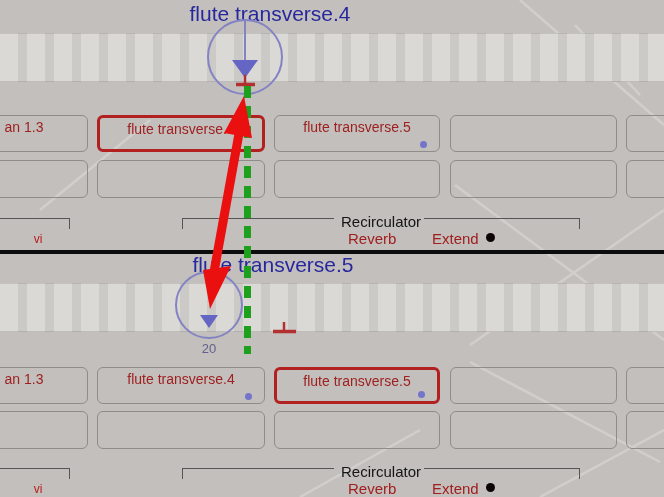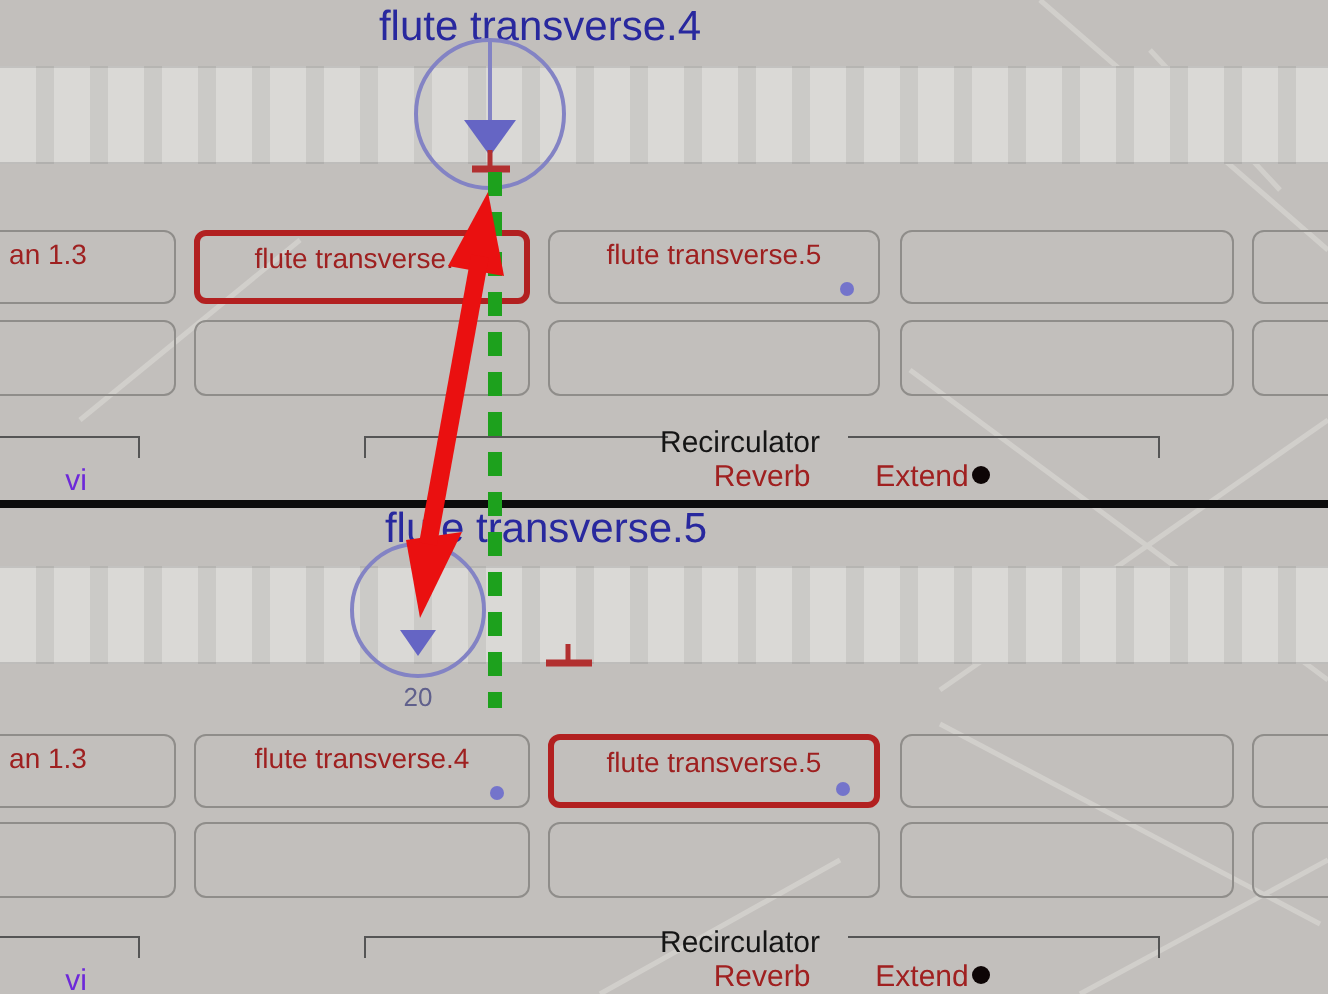--- a/index.html
+++ b/index.html
@@ -27,24 +27,24 @@
     overflow:visible;
   }
   .slot.selected{border:3px solid #b22020;}
   .dot{
     position:absolute; width:7px; height:7px; border-radius:50%;
     background:#7474cb; right:12px; bottom:3px;
   }
   .bracket{position:absolute; box-sizing:border-box; height:11px; border-top:1.5px solid #555;}
   .tick-right{border-right:1.5px solid #555;}
   .tick-left{border-left:1.5px solid #555;}
-  .recirc-label{position:absolute; font-size:15px; color:#151515; white-space:nowrap; background:transparent;}
-  .red-label{position:absolute; font-size:15px; color:#a02020; text-align:center; white-space:nowrap;}
+  .recirc-label{position:absolute; font-size:15px; color:#151515; text-align:center; white-space:nowrap; background:transparent;}
+  .red-label{position:absolute; font-size:15px; color:#a02020; white-space:nowrap;}
   .extend-dot{position:absolute; width:9px; height:9px; border-radius:50%; background:#0d0505;}
-  .vi-label{position:absolute; font-size:15px; color:#6d28d9; text-align:center;}
+  .vi-label{position:absolute; font-size:12px; color:#b91c1c; text-align:center;}
   .separator{position:absolute; left:0; width:664px; height:4px; background:#0c0c0c;}
   .marker-num{position:absolute; font-size:13px; color:#60608c; text-align:center;}
   svg.decor, svg.overlay{position:absolute; left:0; top:0; pointer-events:none;}
   svg.decor{z-index:0;}
   .content{position:absolute; inset:0; z-index:1;}
   svg.overlay{z-index:5;}
 </style>
 </head>
 <body>
 

